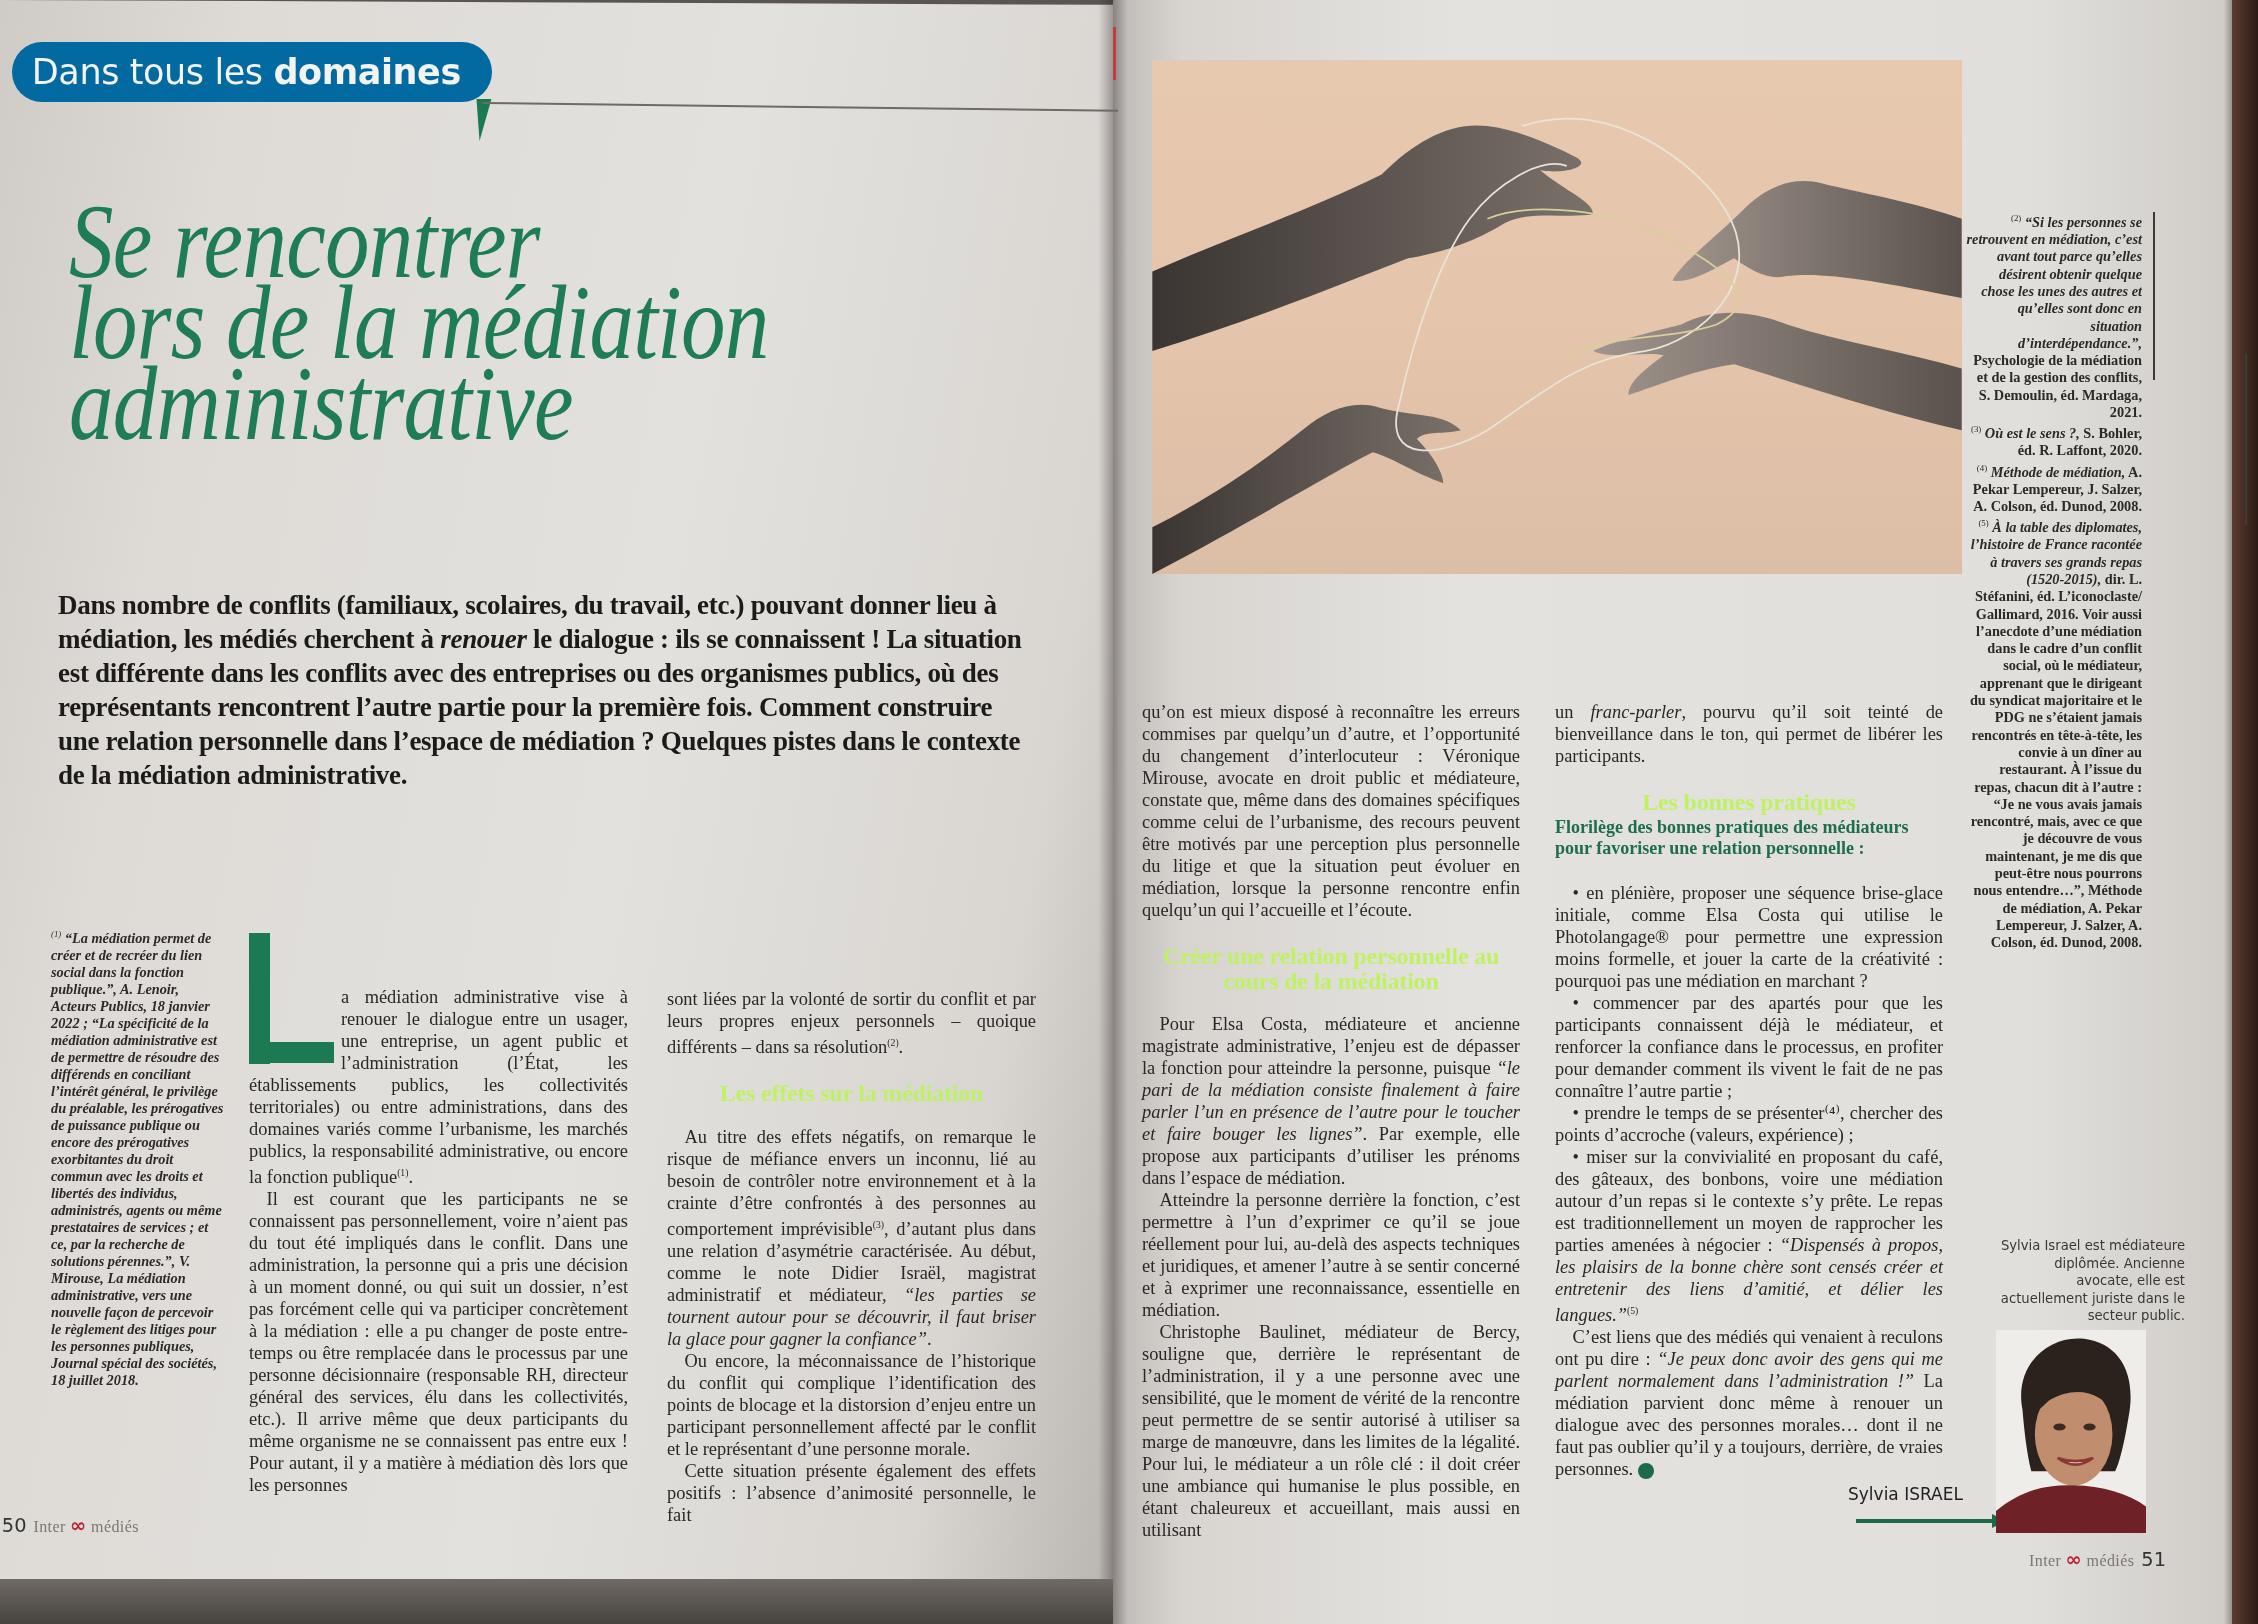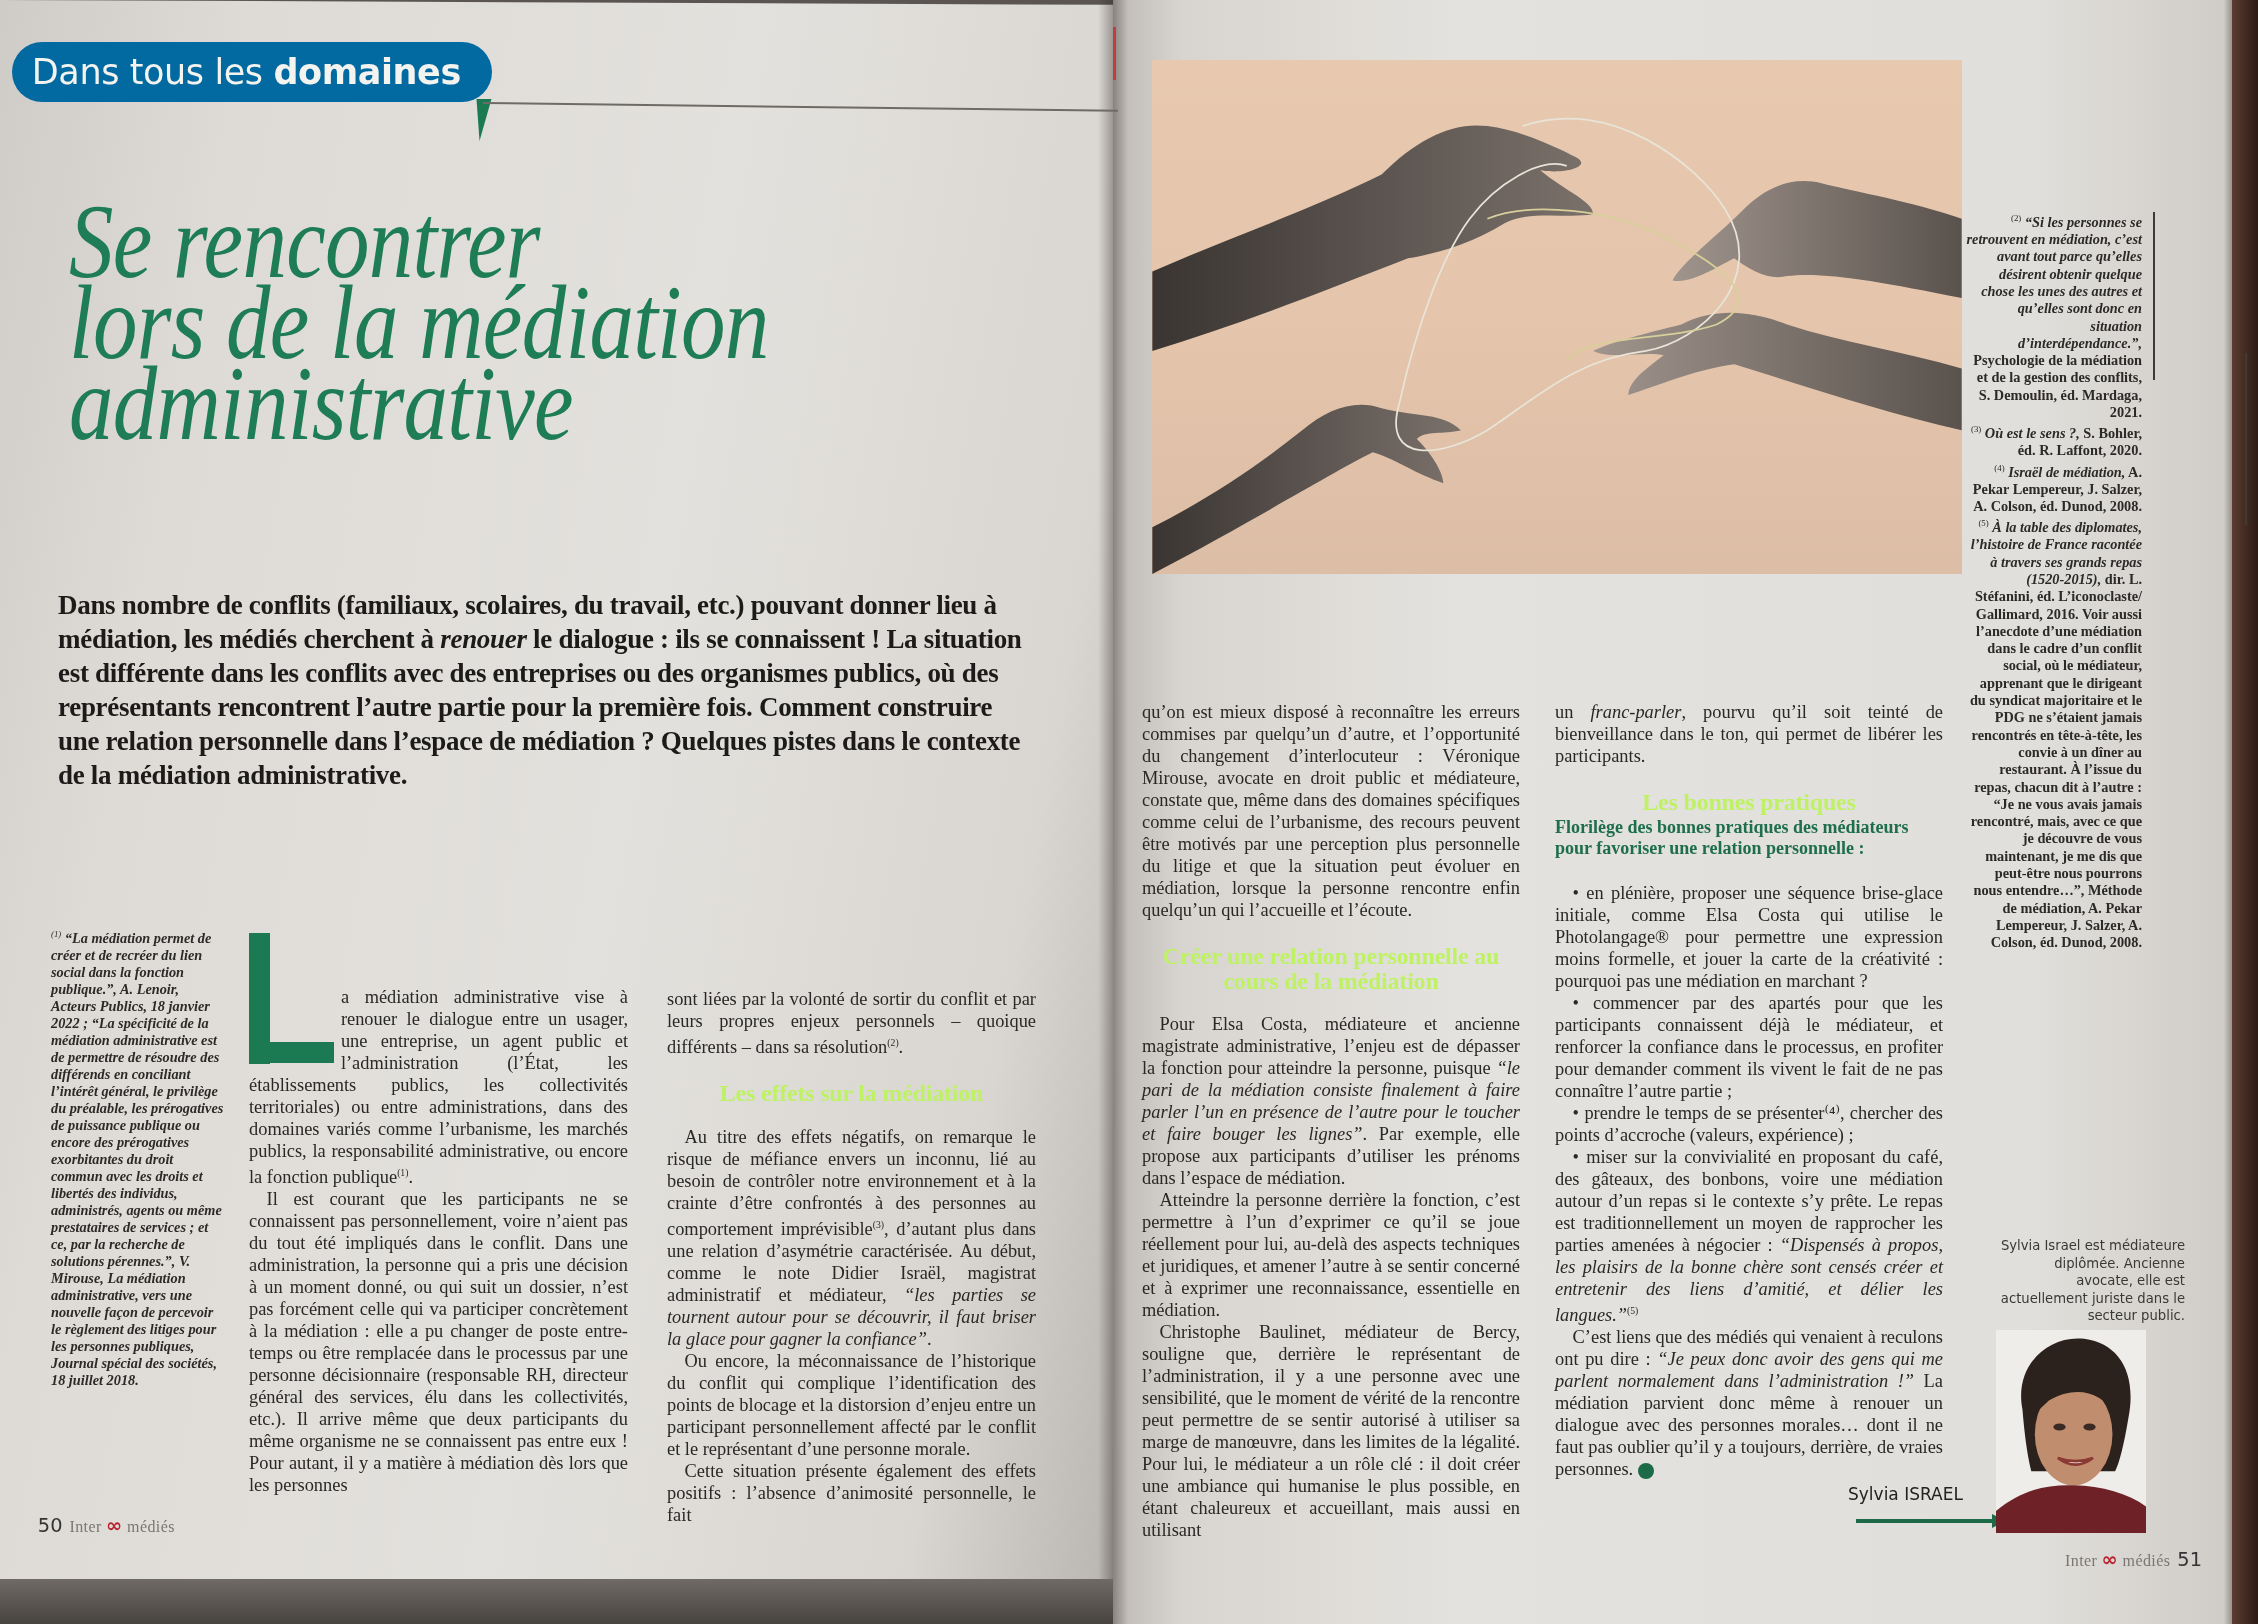--- a/index.html
+++ b/index.html
@@ -116,21 +116,21 @@
   
   .bio {
     position: absolute; left: 1996px; top: 1237px; width: 189px; text-align: right;
     font-family: "DejaVu Sans", sans-serif; font-size: 13.2px; line-height: 17.6px; color: #3a3835;
   }
   .portrait {
     position: absolute; left: 1996px; top: 1330px; width: 150px; height: 203px; background: #f1efeb; overflow: hidden;
   }
 
   
-  .folio { position: absolute; font-family: "DejaVu Sans", sans-serif; color: #3a3835; display: flex; align-items: baseline; gap: 7px; margin-left: 36px; }
+  .folio { position: absolute; font-family: "DejaVu Sans", sans-serif; color: #3a3835; display: flex; align-items: baseline; gap: 7px; }
   .folio .num { font-size: 19.4px; color: #333; }
   .folio .brand { font-family: "Liberation Serif", serif; font-size: 16px; color: #7a7672; letter-spacing: 0.4px; }
   .folio .inf { font-family: "DejaVu Sans", sans-serif; font-weight: bold; color: #b8232f; font-size: 19.4px; }
   .folio-left { left: 1.8px; top: 1514px; }
   .folio-right { left: 2029px; top: 1548px; }
 </style>
 </head>
 <body>
 
 <div class="spread">
@@ -225,21 +225,21 @@
 
   <div class="byline">Sylvia ISRAEL</div>
   <div class="byline-rule"></div>
   <div class="byline-arrow"></div>
 
   <div class="side-rule" style="left:2153px;top:212px;height:168px;"></div>
   <div class="side-rule" style="left:2245px;top:353px;height:172px;"></div>
   <div class="note-right">
     <div><sup>(2)</sup> <i>“Si les personnes se retrouvent en médiation, c’est avant tout parce qu’elles désirent obtenir quelque chose les unes des autres et qu’elles sont donc en situation d’interdépendance.”,</i><span> Psychologie de la médiation et de la gestion des conflits, S. Demoulin, éd. Mardaga, 2021.</span></div>
     <div><sup>(3)</sup> <i>Où est le sens ?,</i><span> S. Bohler, éd. R. Laffont, 2020.</span></div>
-    <div><sup>(4)</sup> <i>Israël de médiation,</i><span> A. Pekar Lempereur, J. Salzer, A. Colson, éd. Dunod, 2008.</span></div>
+    <div><sup>(4)</sup> <i>Méthode de médiation,</i><span> A. Pekar Lempereur, J. Salzer, A. Colson, éd. Dunod, 2008.</span></div>
     <div><sup>(5)</sup> <i>À la table des diplomates, l’histoire de France racontée à travers ses grands repas (1520-2015),</i><span> dir. L. Stéfanini, éd. L’iconoclaste/ Gallimard, 2016. Voir aussi l’anecdote d’une médiation dans le cadre d’un conflit social, où le médiateur, apprenant que le dirigeant du syndicat majoritaire et le PDG ne s’étaient jamais rencontrés en tête-à-tête, les convie à un dîner au restaurant. À l’issue du repas, chacun dit à l’autre : “Je ne vous avais jamais rencontré, mais, avec ce que je découvre de vous maintenant, je me dis que peut-être nous pourrons nous entendre…”, Méthode de médiation, A. Pekar Lempereur, J. Salzer, A. Colson, éd. Dunod, 2008.</span></div>
   </div>
 
   <div class="bio">Sylvia Israel est médiateure diplômée. Ancienne avocate, elle est actuellement juriste dans le secteur public.</div>
   <div class="portrait">
     <svg width="150" height="203" viewBox="0 0 170 230">
       <rect width="170" height="230" fill="#efede9"></rect>
       <path d="M30 90 C20 40 60 5 100 10 C140 15 160 50 150 100 C145 130 140 150 135 160 L40 160 C35 140 32 115 30 90 Z" fill="#2b211d"></path>
       <ellipse cx="88" cy="118" rx="44" ry="58" fill="#c08d6e"></ellipse>
       <path d="M44 95 C50 60 80 45 110 50 C130 55 135 75 134 95 C120 70 90 62 60 80 Z" fill="#2b211d"></path>

